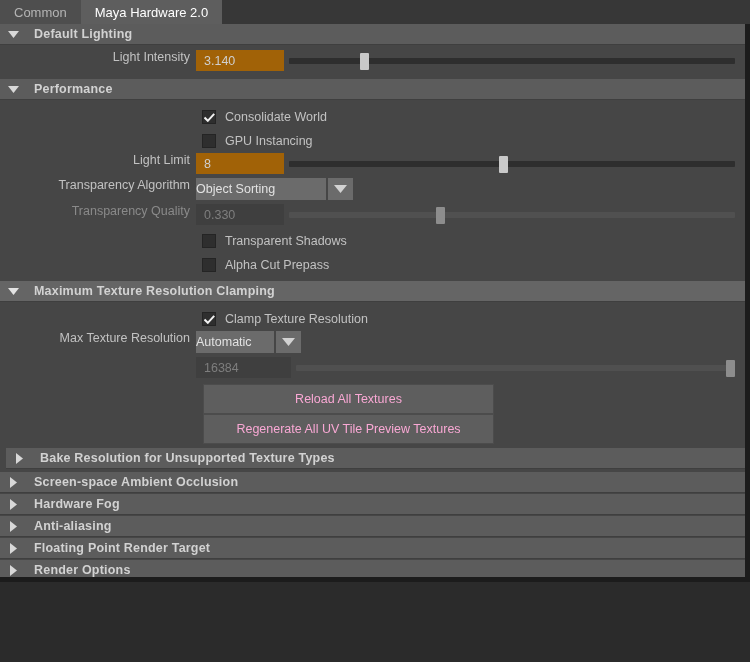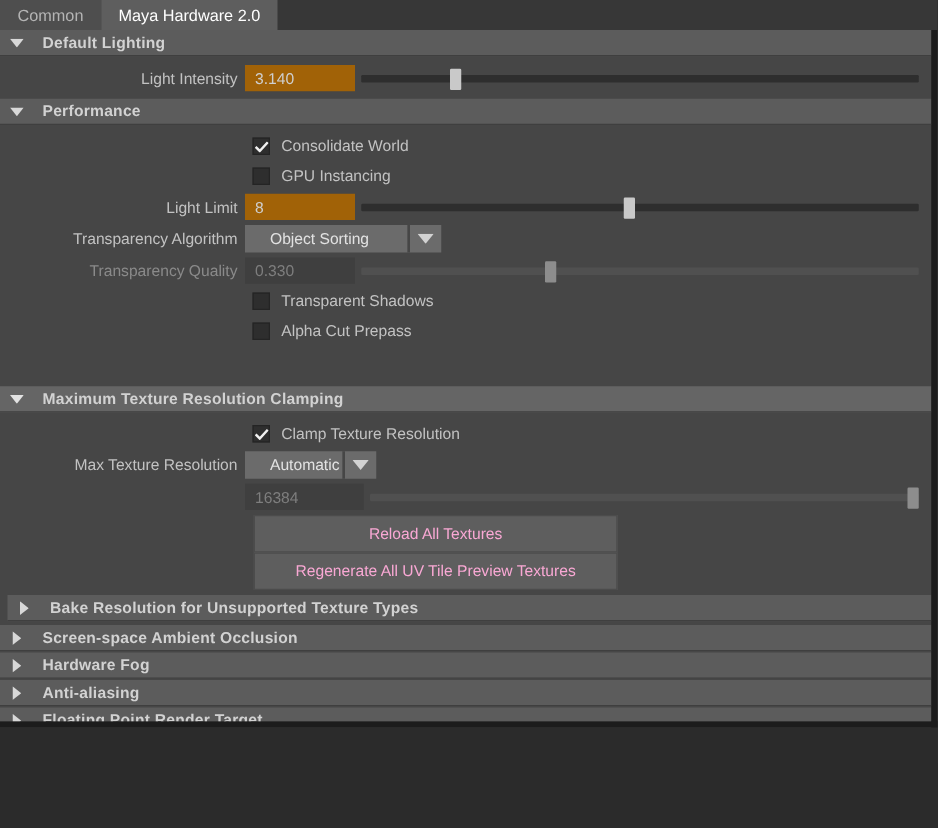--- a/index.html
+++ b/index.html
@@ -76,21 +76,20 @@
     box-sizing: border-box;
     cursor: default;
     margin-bottom: 1px;
   }
   .frame-header.nested {
     margin-left: 6px;
     width: calc(100% - 6px);
   }
   .frame-header.light {
     background: #656565;
-    margin-top: 28px;
   }
   .arrow {
     width: 26px;
     display: flex;
     align-items: center;
     justify-content: center;
     flex: 0 0 26px;
   }
   .arrow svg { display: block; }
   .frame-title {
@@ -98,21 +97,20 @@
     font-size: 12.5px;
     color: #d2d2d2;
     letter-spacing: 0.2px;
     margin-left: 8px;
   }
 
   
   .row {
     position: relative;
     display: flex;
-    align-items: center;
     height: 25px;
     padding: 0;
   }
   .row.tall { height: 26px; }
 
   .label {
     width: 196px;
     flex: 0 0 196px;
     text-align: right;
     padding-right: 6px;
@@ -204,21 +202,21 @@
     display: flex;
     align-items: stretch;
     height: 22px;
     cursor: pointer;
   }
   .dropdown .dd-value {
     background: #6b6b6b;
     color: #e2e2e2;
     display: flex;
     align-items: center;
-    padding: 0 20px;
+    padding: 0 0;
     font-size: 12.5px;
     box-sizing: border-box;
     white-space: nowrap;
   }
   .dropdown .dd-arrow {
     width: 25px;
     background: #6b6b6b;
     border-left: 2px solid #464646;
     display: flex;
     align-items: center;

